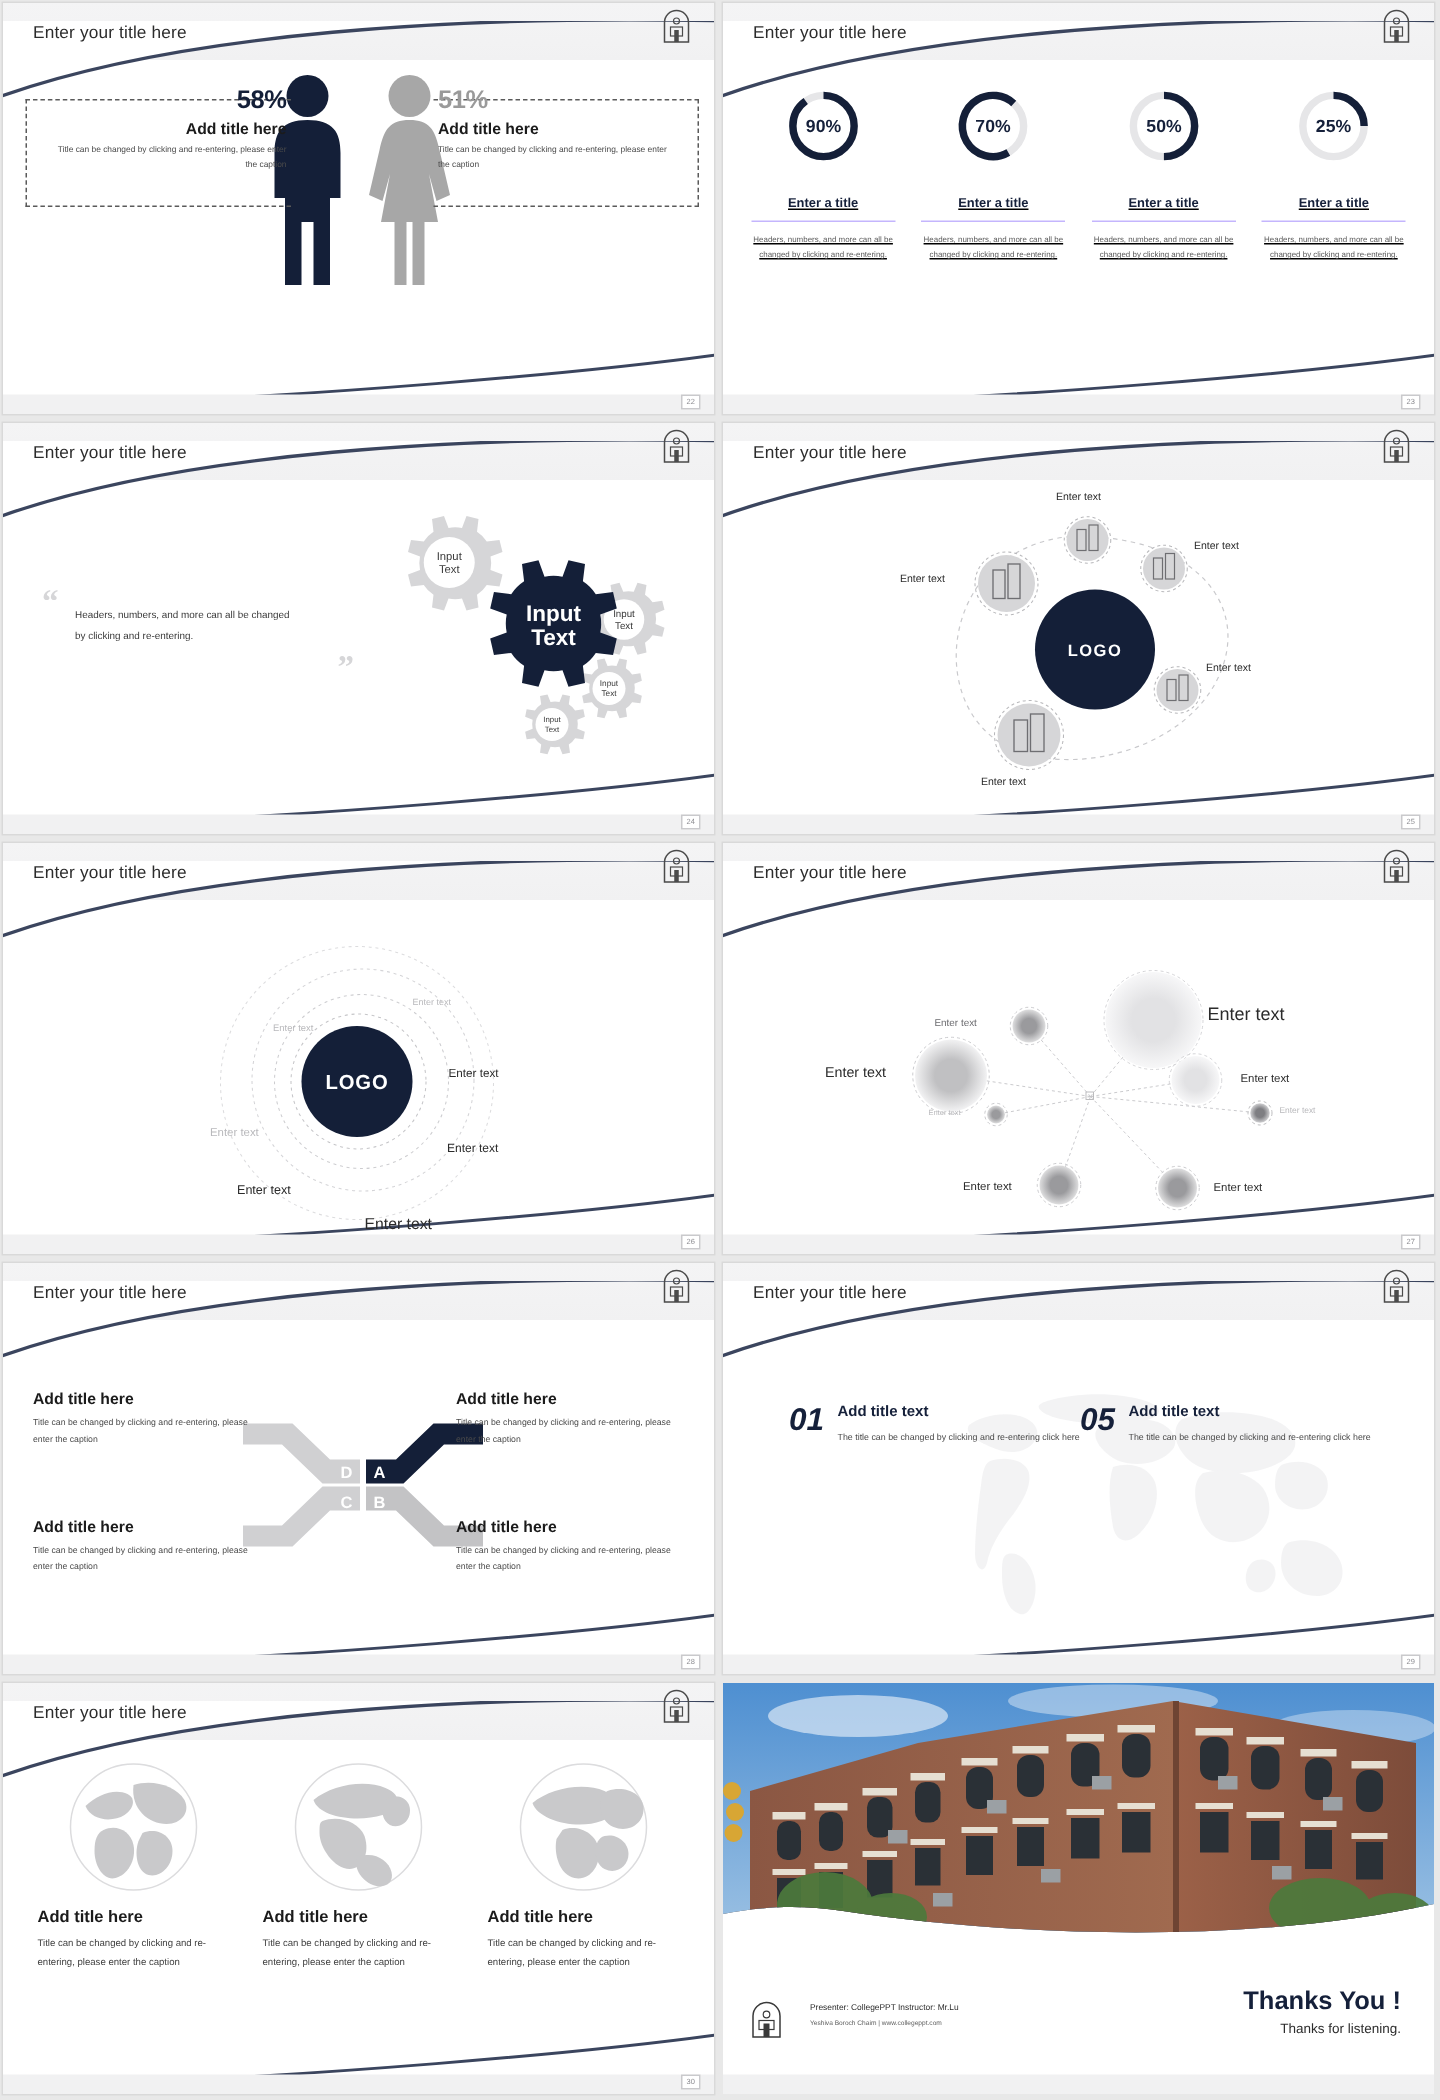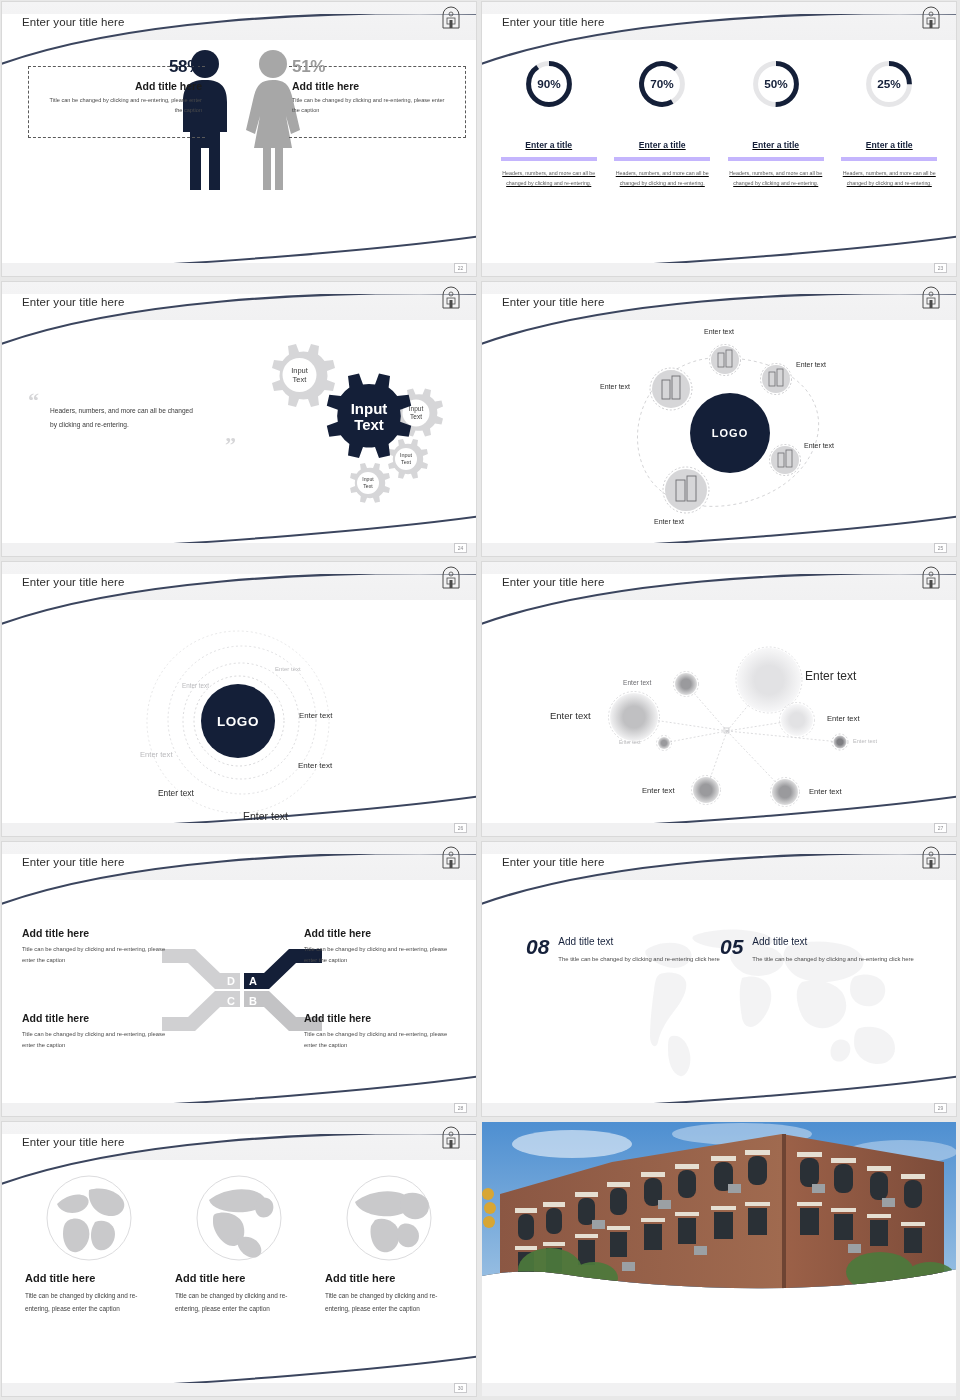--- a/index.html
+++ b/index.html
@@ -53,56 +53,56 @@
   }
   .logo-mark {
     position: absolute; right: 12px; top: 4px; width: 26px; height: 26px;
     z-index: 5;
   }
   .body { position: absolute; inset: 38px 0 13px 0; z-index: 3; }
 
   
   .s1-wrap { position: relative; width: 100%; height: 100%; }
   .s1-box { position: absolute; top: 26px; width: 177px; height: 72px; }
-  .s1-box.l { left: 26px; border-left: 1px dashed #5a5a5a; border-top: 1px dashed #5a5a5a; border-bottom: 1px dashed #5a5a5a; }
+  .s1-box.l { left: 15px; border-left: 1px dashed #5a5a5a; border-top: 1px dashed #5a5a5a; border-bottom: 1px dashed #5a5a5a; }
   .s1-box.r { right: 10px; border-right: 1px dashed #5a5a5a; border-top: 1px dashed #5a5a5a; border-bottom: 1px dashed #5a5a5a; }
   .s1-pct { font-size: 17px; font-weight: bold; letter-spacing: -.3px; }
   .s1-pct.navy { color: #141f38; }
   .s1-pct.gray { color: #9a9a9a; }
   .s1-h { font-size: 10.5px; font-weight: bold; color: #1b1b1b; margin-top: 3px; }
   .s1-p { font-size: 5.6px; color: #4a4a4a; line-height: 1.75; margin-top: 4px; }
   .s1-l-inner { position: absolute; right: 3px; top: -10px; text-align: right; width: 160px; }
   .s1-r-inner { position: absolute; left: 3px; top: -10px; text-align: left; width: 160px; }
   .s1-figs { position: absolute; left: 0; right: 0; top: 4px; display:flex; justify-content:center; gap: 6px; }
 
   
   .s2-row { display: flex; justify-content: space-around; padding: 18px 10px 0; }
   .s2-col { width: 96px; text-align: center; text-decoration: underline; }
-  .s2-ttl { font-size: 8.6px; font-weight: bold; color: #15203a; margin-top: 26px; padding-bottom: 7px; border-bottom: 4px solid #c4b5fd; }
+  .s2-ttl { font-size: 8.6px; font-weight: bold; color: #15203a; margin-top: 15px; padding-bottom: 7px; border-bottom: 1px solid #c4b5fd; }
   .s2-desc { font-size: 5.3px; color: #5a5a5a; line-height: 1.95; margin-top: 7px; }
 
   
   .s3-quote { position: absolute; left: 48px; top: 84px; width: 150px; }
   .s3-quote p { font-size: 6.6px; color: #3a3a3a; line-height: 2.1; }
   .qm { position: absolute; font-size: 22px; color: #d6d6d8; font-family: "Liberation Serif", serif; font-weight: bold; line-height: 1; }
 
   
   .lbl { position: absolute; font-size: 7px; color: #2b2b2b; white-space: nowrap; }
   .lbl.dim { color: #b9b9bc; }
   .lbl.big { font-size: 9.5px; }
 
   
   .s7-txt { position: absolute; width: 152px; }
   .s7-h { font-size: 10.5px; font-weight: bold; color: #1b1b1b; }
   .s7-p { font-size: 5.8px; color: #4a4a4a; line-height: 1.85; margin-top: 5px; }
 
   
   .s8-item { position: absolute; top: 56px; display: flex; gap: 9px; }
   .s8-num { font-size: 21px; font-weight: bold; font-style: italic; color: #15203a; line-height: 1; }
-  .s8-h { font-size: 10px; font-weight: normal; color: #15203a; }
+  .s8-h { font-size: 10px; font-weight: bold; color: #15203a; }
   .s8-p { font-size: 5.9px; color: #4a4a4a; line-height: 1.95; margin-top: 7px; }
 
   
   .s9-row { display: flex; justify-content: space-around; padding: 14px 12px 0; }
   .s9-col { width: 128px; }
   .s9-globe { display: flex; justify-content: center; }
   .s9-h { font-size: 11px; font-weight: bold; color: #1b1b1b; margin-top: 10px; }
   .s9-p { font-size: 6.4px; color: #3f3f3f; line-height: 2.1; margin-top: 5px; }
 
   
@@ -578,21 +578,21 @@
           <path d="M140 62 C152 58 164 62 168 72 C172 84 166 98 158 106 C150 114 142 112 140 102 C138 90 136 74 140 62 Z"></path>
           <path d="M186 30 C204 24 228 24 246 30 C260 35 266 46 258 54 C246 66 216 70 198 62 C184 56 176 38 186 30 Z"></path>
           <path d="M200 66 C216 62 232 66 240 76 C248 88 244 102 234 108 C222 116 206 112 200 100 C194 88 192 72 200 66 Z"></path>
           <path d="M254 60 C266 56 278 60 282 68 C286 78 280 88 270 90 C258 92 248 84 248 74 C248 66 250 61 254 60 Z"></path>
           <path d="M258 112 C272 108 288 114 292 126 C296 138 288 148 276 148 C262 148 252 138 252 126 C252 118 254 113 258 112 Z"></path>
           <path d="M236 124 C244 122 250 128 248 136 C246 144 238 148 232 144 C226 140 228 126 236 124 Z"></path>
           <path d="M96 18 C116 12 144 12 162 18 C176 23 172 30 156 32 C132 35 104 32 94 26 C88 22 90 20 96 18 Z"></path>
         </g>
       </svg>
       <div class="s8-item" style="left:44px;">
-        <div class="s8-num">08</div>
+        <div class="s8-num">01</div>
         <div>
           <div class="s8-h">Add title text</div>
           <div class="s8-p">The title can be changed by clicking and re-entering click here</div>
         </div>
       </div>
       <div class="s8-item" style="left:238px;">
         <div class="s8-num">05</div>
         <div>
           <div class="s8-h">Add title text</div>
           <div class="s8-p">The title can be changed by clicking and re-entering click here</div>
@@ -775,17 +775,31 @@
           </g>
           <g fill="#d8a634">
                 <circle cx="6" cy="72" r="6"></circle>
                 <circle cx="8" cy="86" r="6"></circle>
                 <circle cx="7" cy="100" r="6"></circle>
               </g>
           <path d="M0 154 C 20 150, 48 147, 80 152 C 200 170, 360 174, 480 146 L480 196 L0 196 Z" fill="#1a2433"></path>
         </g>
       </svg>
     </div>
+    <div class="s10-foot">
+      <svg class="s10-logo" viewBox="0 0 32 30">
+        <path d="M6 24 L6 10 A9 9 0 0 1 24 10 L24 24 Z" fill="none" stroke="#3a3a3a" stroke-width="1"></path>
+        <rect x="10" y="13" width="10" height="6" fill="none" stroke="#3a3a3a" stroke-width=".8"></rect>
+        <rect x="13" y="15" width="4" height="9" fill="#3a3a3a"></rect>
+        <circle cx="15" cy="9" r="2.2" fill="none" stroke="#3a3a3a" stroke-width=".8"></circle>
+      </svg>
+      <div class="s10-pres">Presenter: CollegePPT   Instructor: Mr.Lu</div>
+      <div class="s10-sub">Yeshiva Boroch Chaim | www.collegeppt.com</div>
+      <div class="s10-thx">
+        <div class="big">Thanks You !</div>
+        <div class="sm">Thanks for listening.</div>
+      </div>
+    </div>
     <div class="footbar"></div>
   </div>
     </div>
 
 </div>
 
 </body></html>

